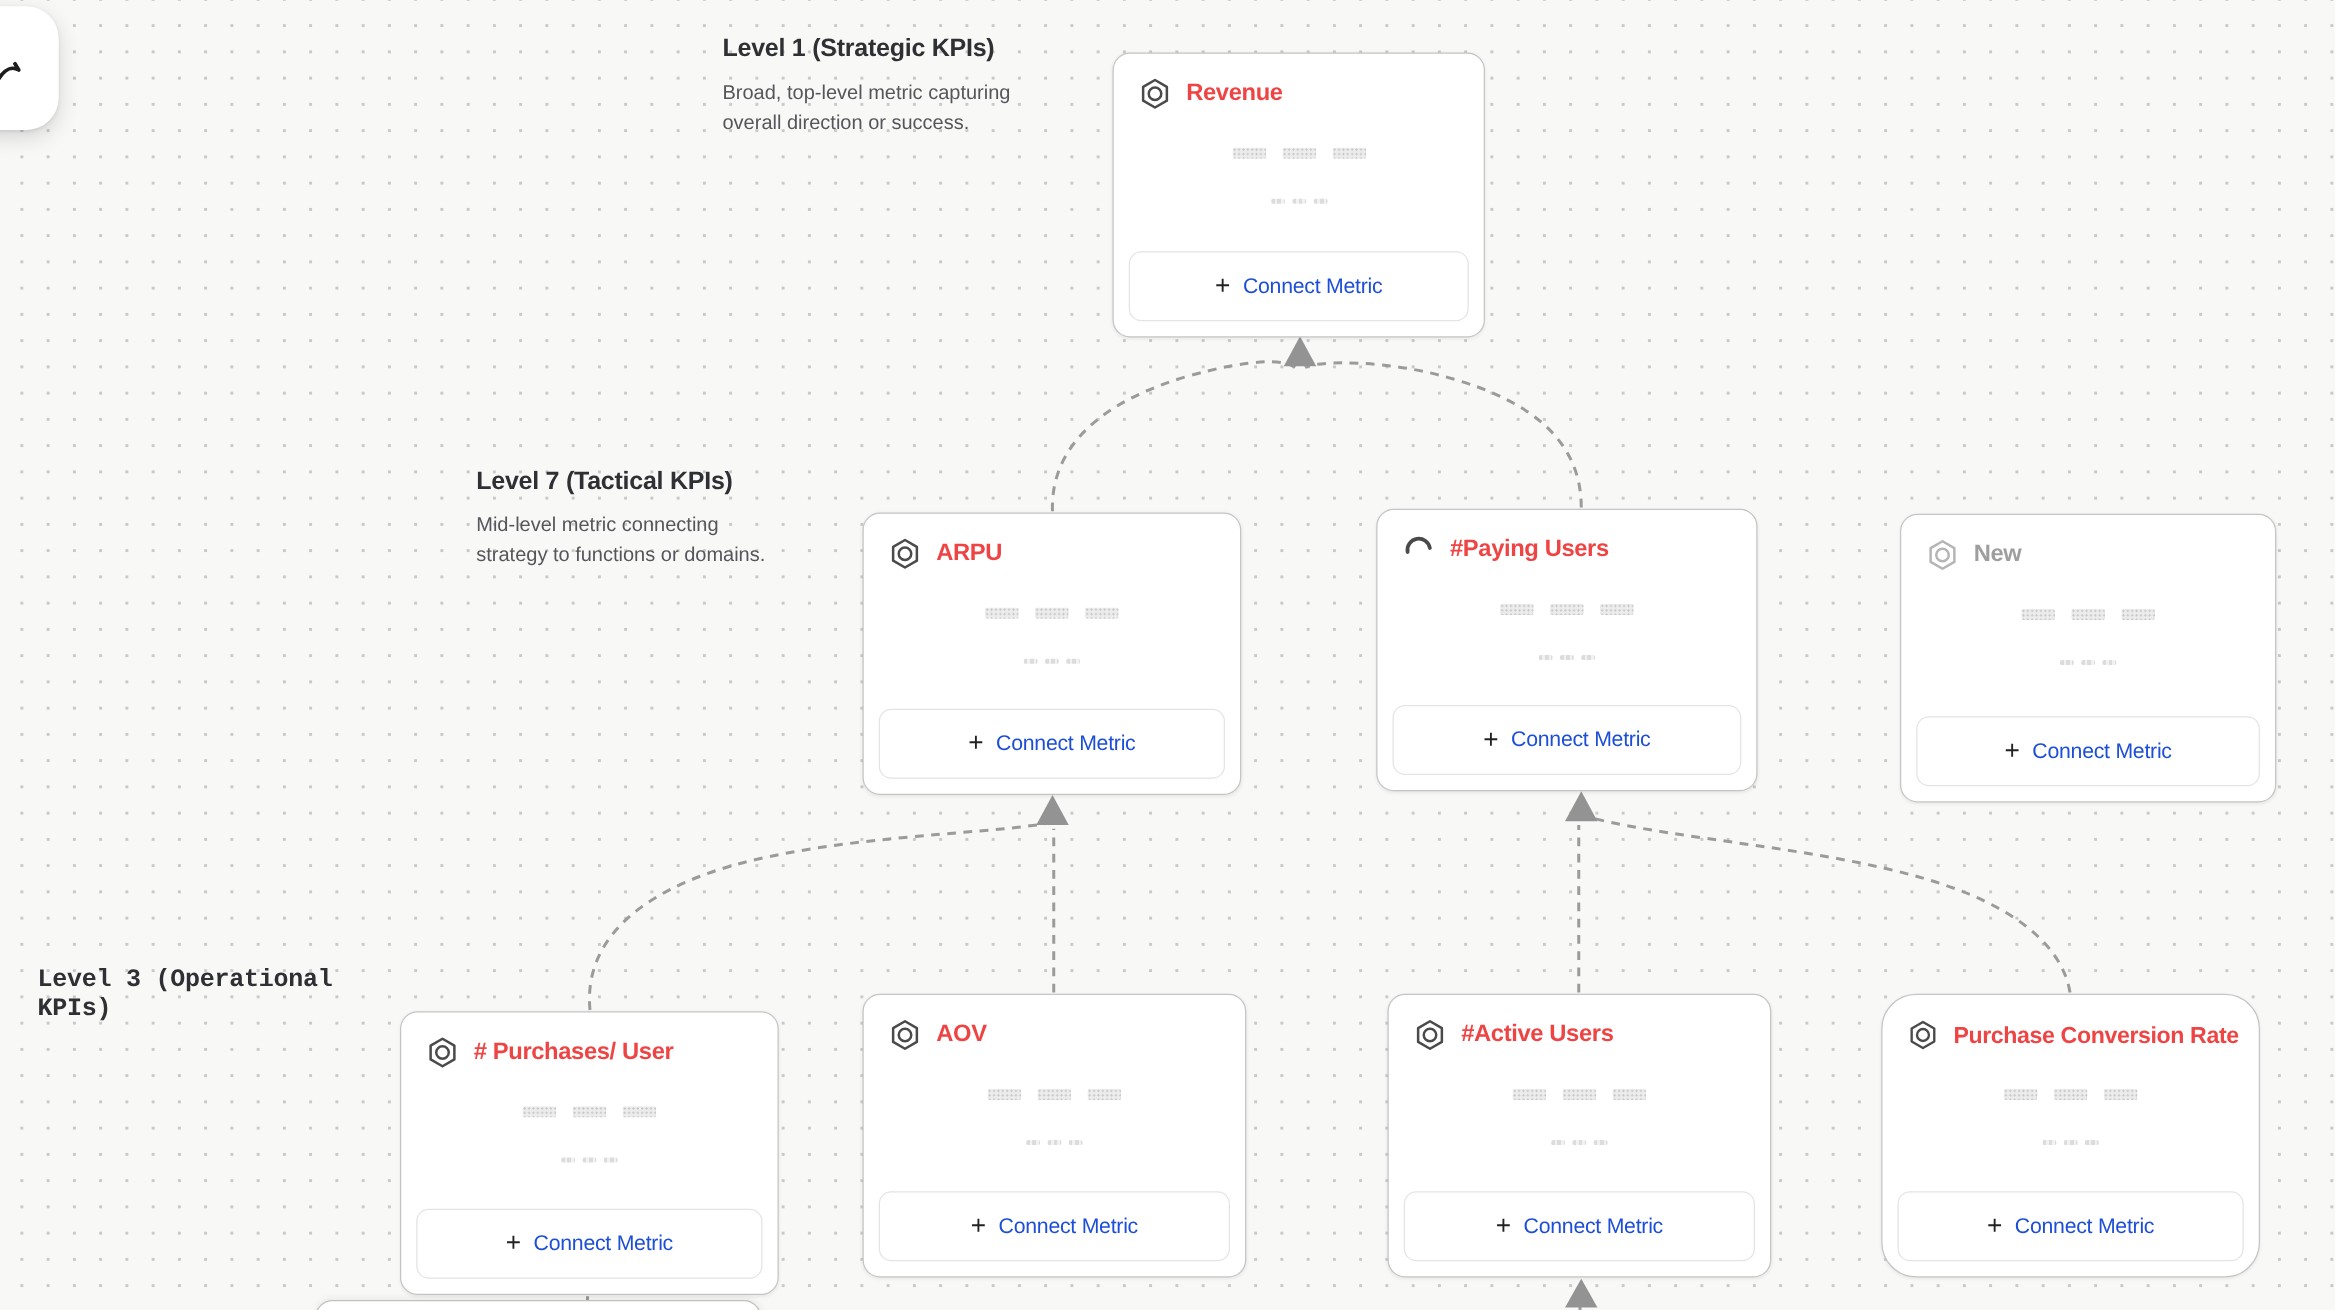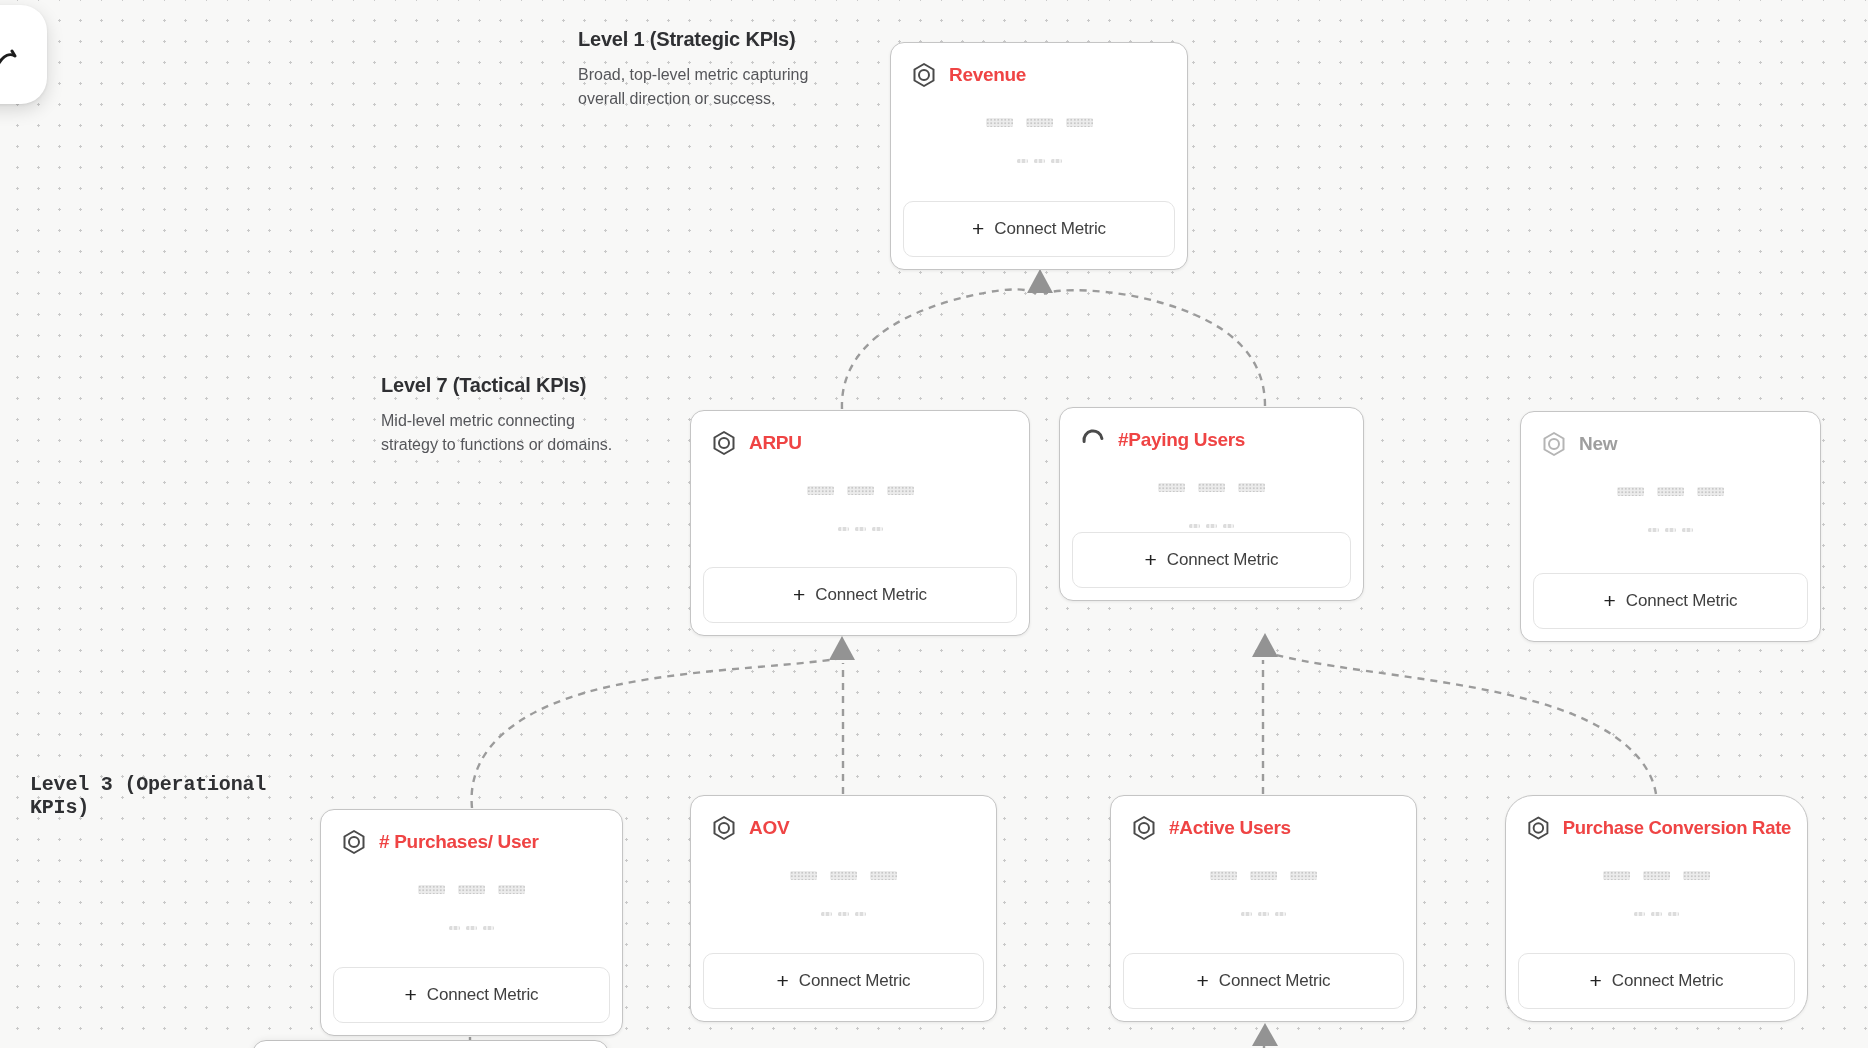--- a/index.html
+++ b/index.html
@@ -53,21 +53,21 @@
     background:repeating-linear-gradient(90deg,#dcdcdc 0 3px,#f2f2f2 3px 5px);
   }
 
   .connect {
     position:absolute; left:12px; right:12px; bottom:12px; height:56px;
     background:#fff; border:1.5px solid #e4e4e4; border-radius:10px;
     display:flex; align-items:center; justify-content:center; gap:10px;
     font-family:"Liberation Sans", sans-serif; cursor:pointer;
   }
   .connect .plus { font-size:21px; font-weight:400; color:#222; line-height:1; margin-top:-2px; }
-  .connect .lbl { font-size:17px; font-weight:500; color:#404040; letter-spacing:-0.2px; }
+  .connect .lbl { font-size:17px; font-weight:500; color:#1d4ed8; letter-spacing:-0.2px; }
 
   
   .partial-card {
     position:absolute; left:252px; top:1040px; width:357px; height:60px;
     background:#fff; border:1.5px solid #c0c0c0; border-radius:14px;
     box-shadow:0 -1px 6px rgba(0,0,0,.06);
   }
 </style>
 </head>
 <body>
@@ -136,21 +136,21 @@
         <i></i>
         <i></i>
         <i></i>
       </div>
     <button class="connect">
       <span class="plus">+</span>
       <span class="lbl">Connect Metric</span>
     </button>
   </div>
 
-  <div class="card" style="left:690px; top:410px; width:340px; height:226px;">
+  <div class="card" style="left:690px; top:410px; width:303px; height:226px;">
     <div class="card-head">
       <svg width="26" height="26" viewBox="0 0 26 26">
         <path d="M13,2 L22.5,7.5 L22.5,18.5 L13,24 L3.5,18.5 L3.5,7.5 Z" fill="none" stroke="#4a4a4a" stroke-width="2" stroke-linejoin="round"></path>
         <circle cx="13" cy="13" r="5" fill="none" stroke="#4a4a4a" stroke-width="2"></circle>
       </svg>
       <span class="card-title">ARPU</span>
     </div>
     <div class="sk sk1">
         <i></i>
         <i></i>
@@ -160,21 +160,21 @@
         <i></i>
         <i></i>
         <i></i>
       </div>
     <button class="connect">
       <span class="plus">+</span>
       <span class="lbl">Connect Metric</span>
     </button>
   </div>
 
-  <div class="card" style="left:1059px; top:407px; width:305px; height:194px;">
+  <div class="card" style="left:1101px; top:407px; width:305px; height:226px;">
     <div class="card-head">
       <svg width="26" height="26" viewBox="0 0 26 26">
         <path d="M4.1,14.6 A9,9 0 1 1 21.9,11.4" fill="none" stroke="#4a4a4a" stroke-width="3" stroke-linecap="round"></path>
       </svg>
       <span class="card-title">#Paying Users</span>
     </div>
     <div class="sk sk1">
         <i></i>
         <i></i>
         <i></i>

